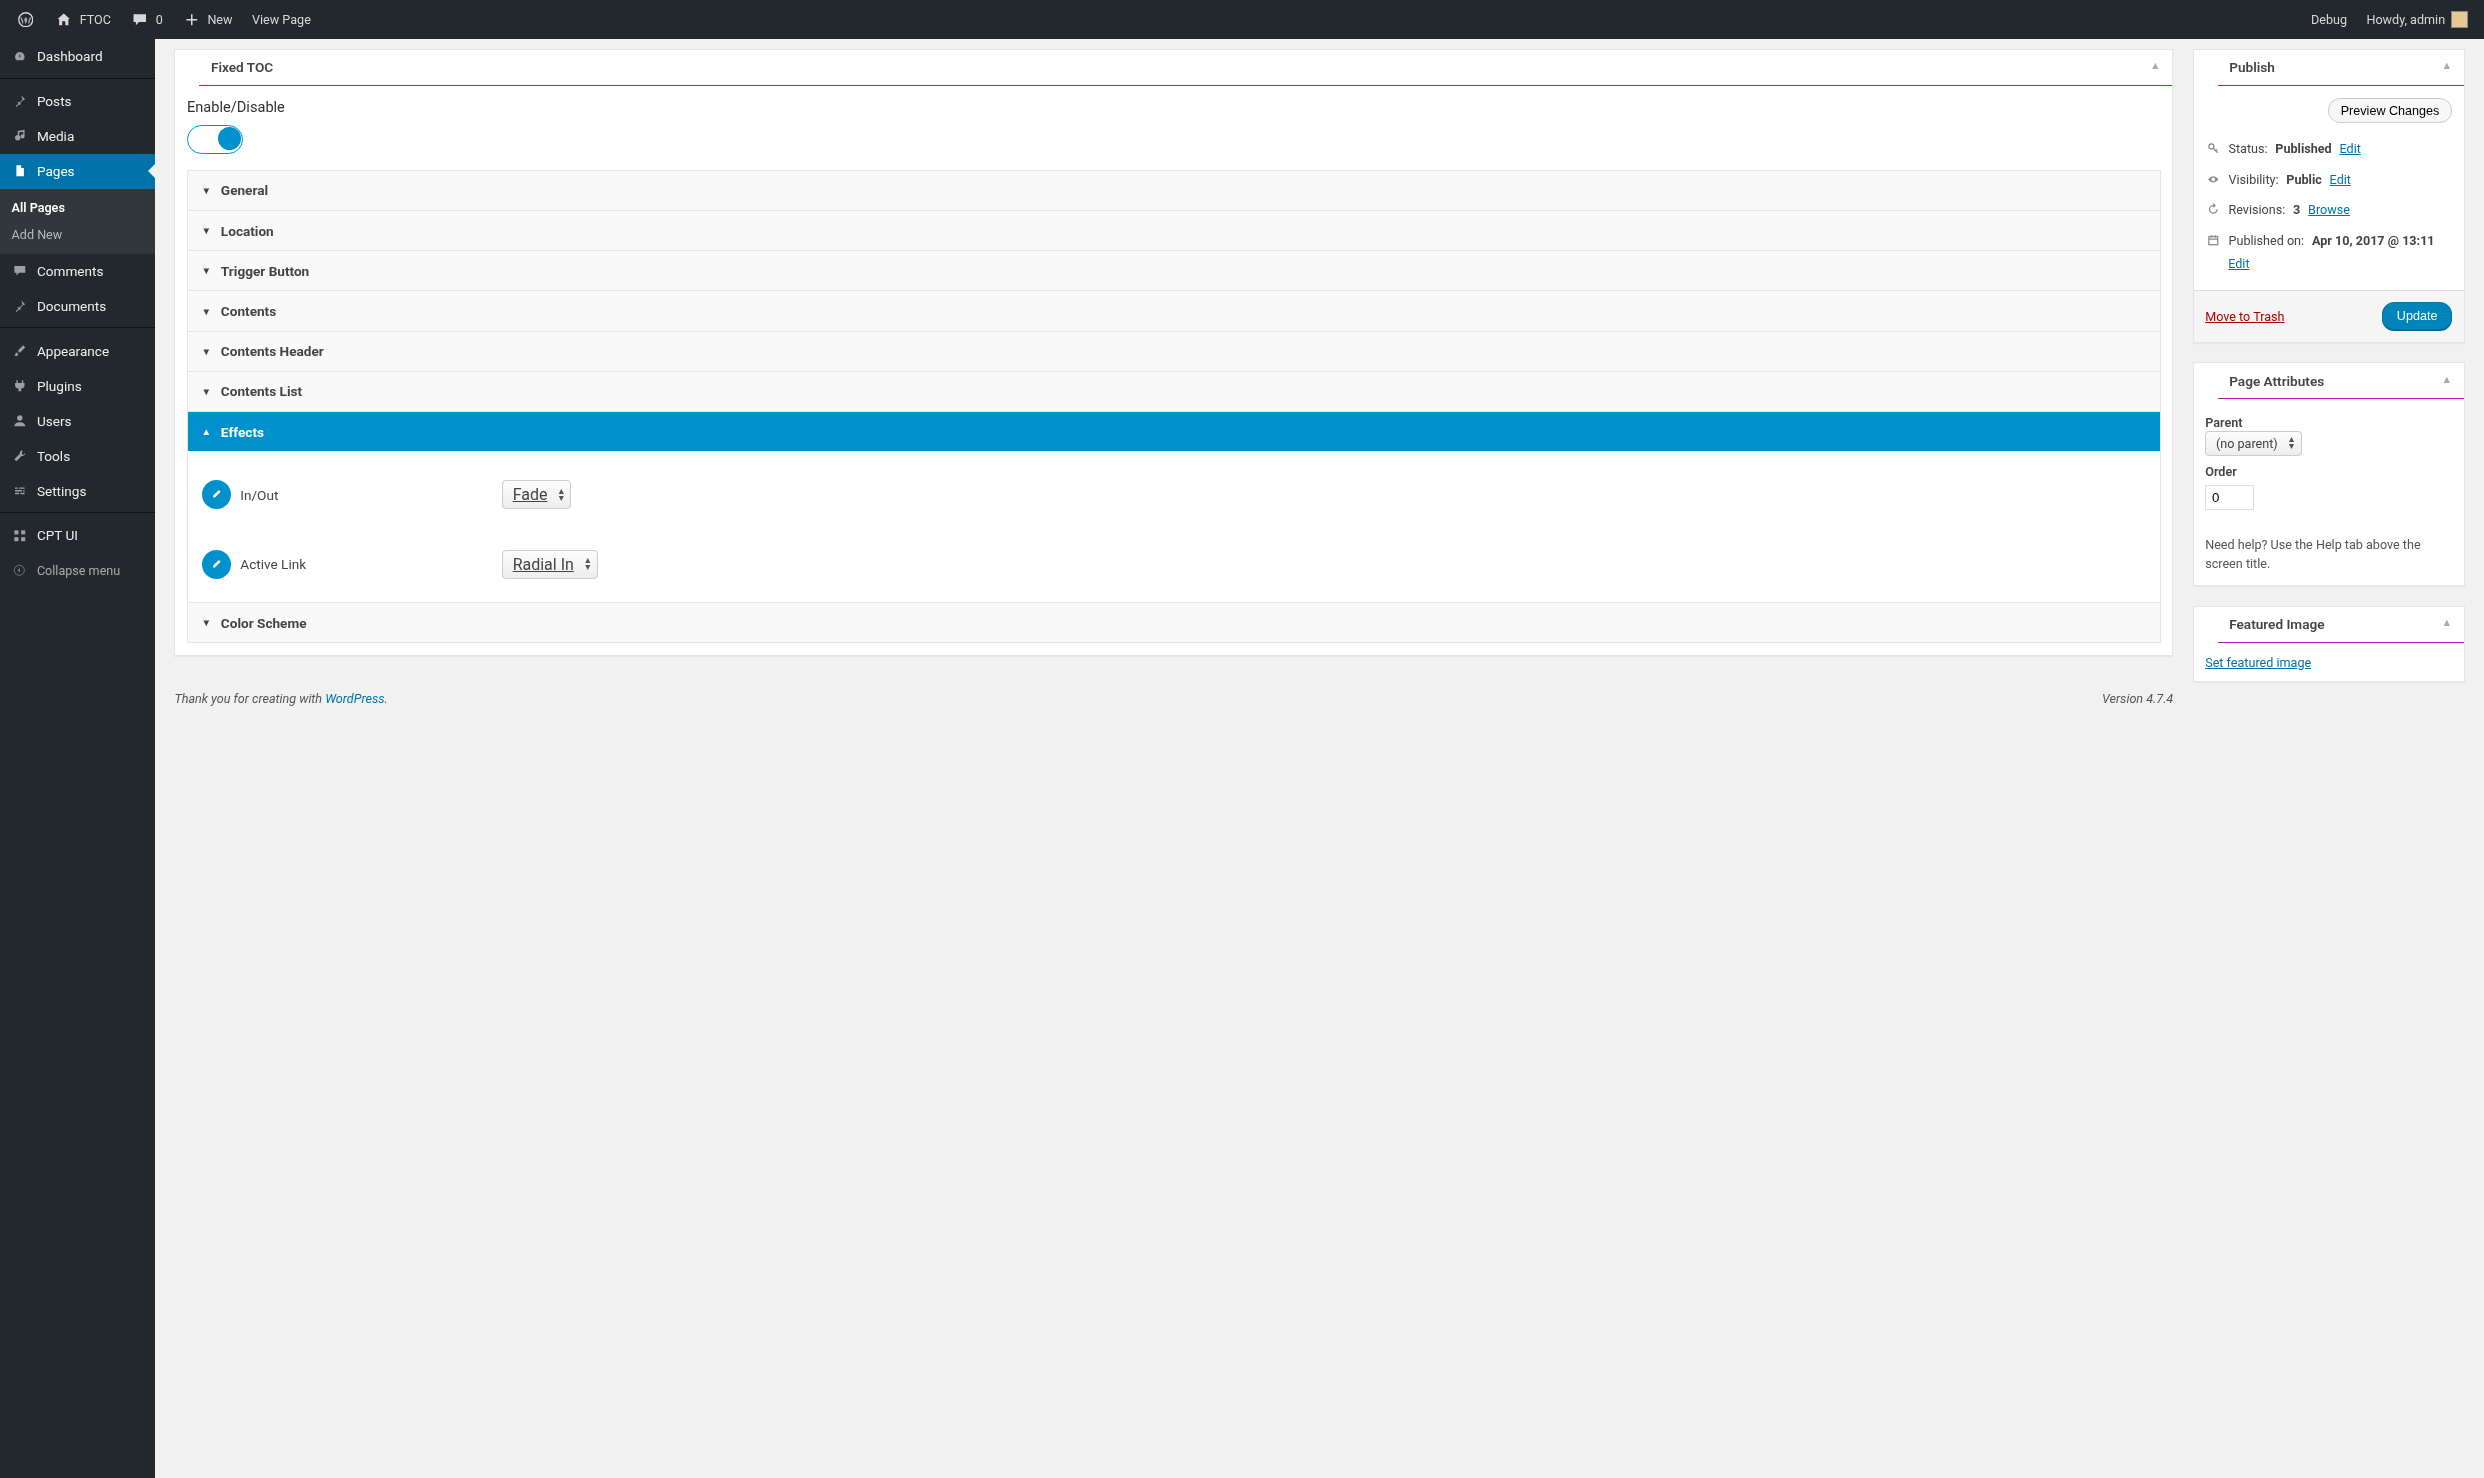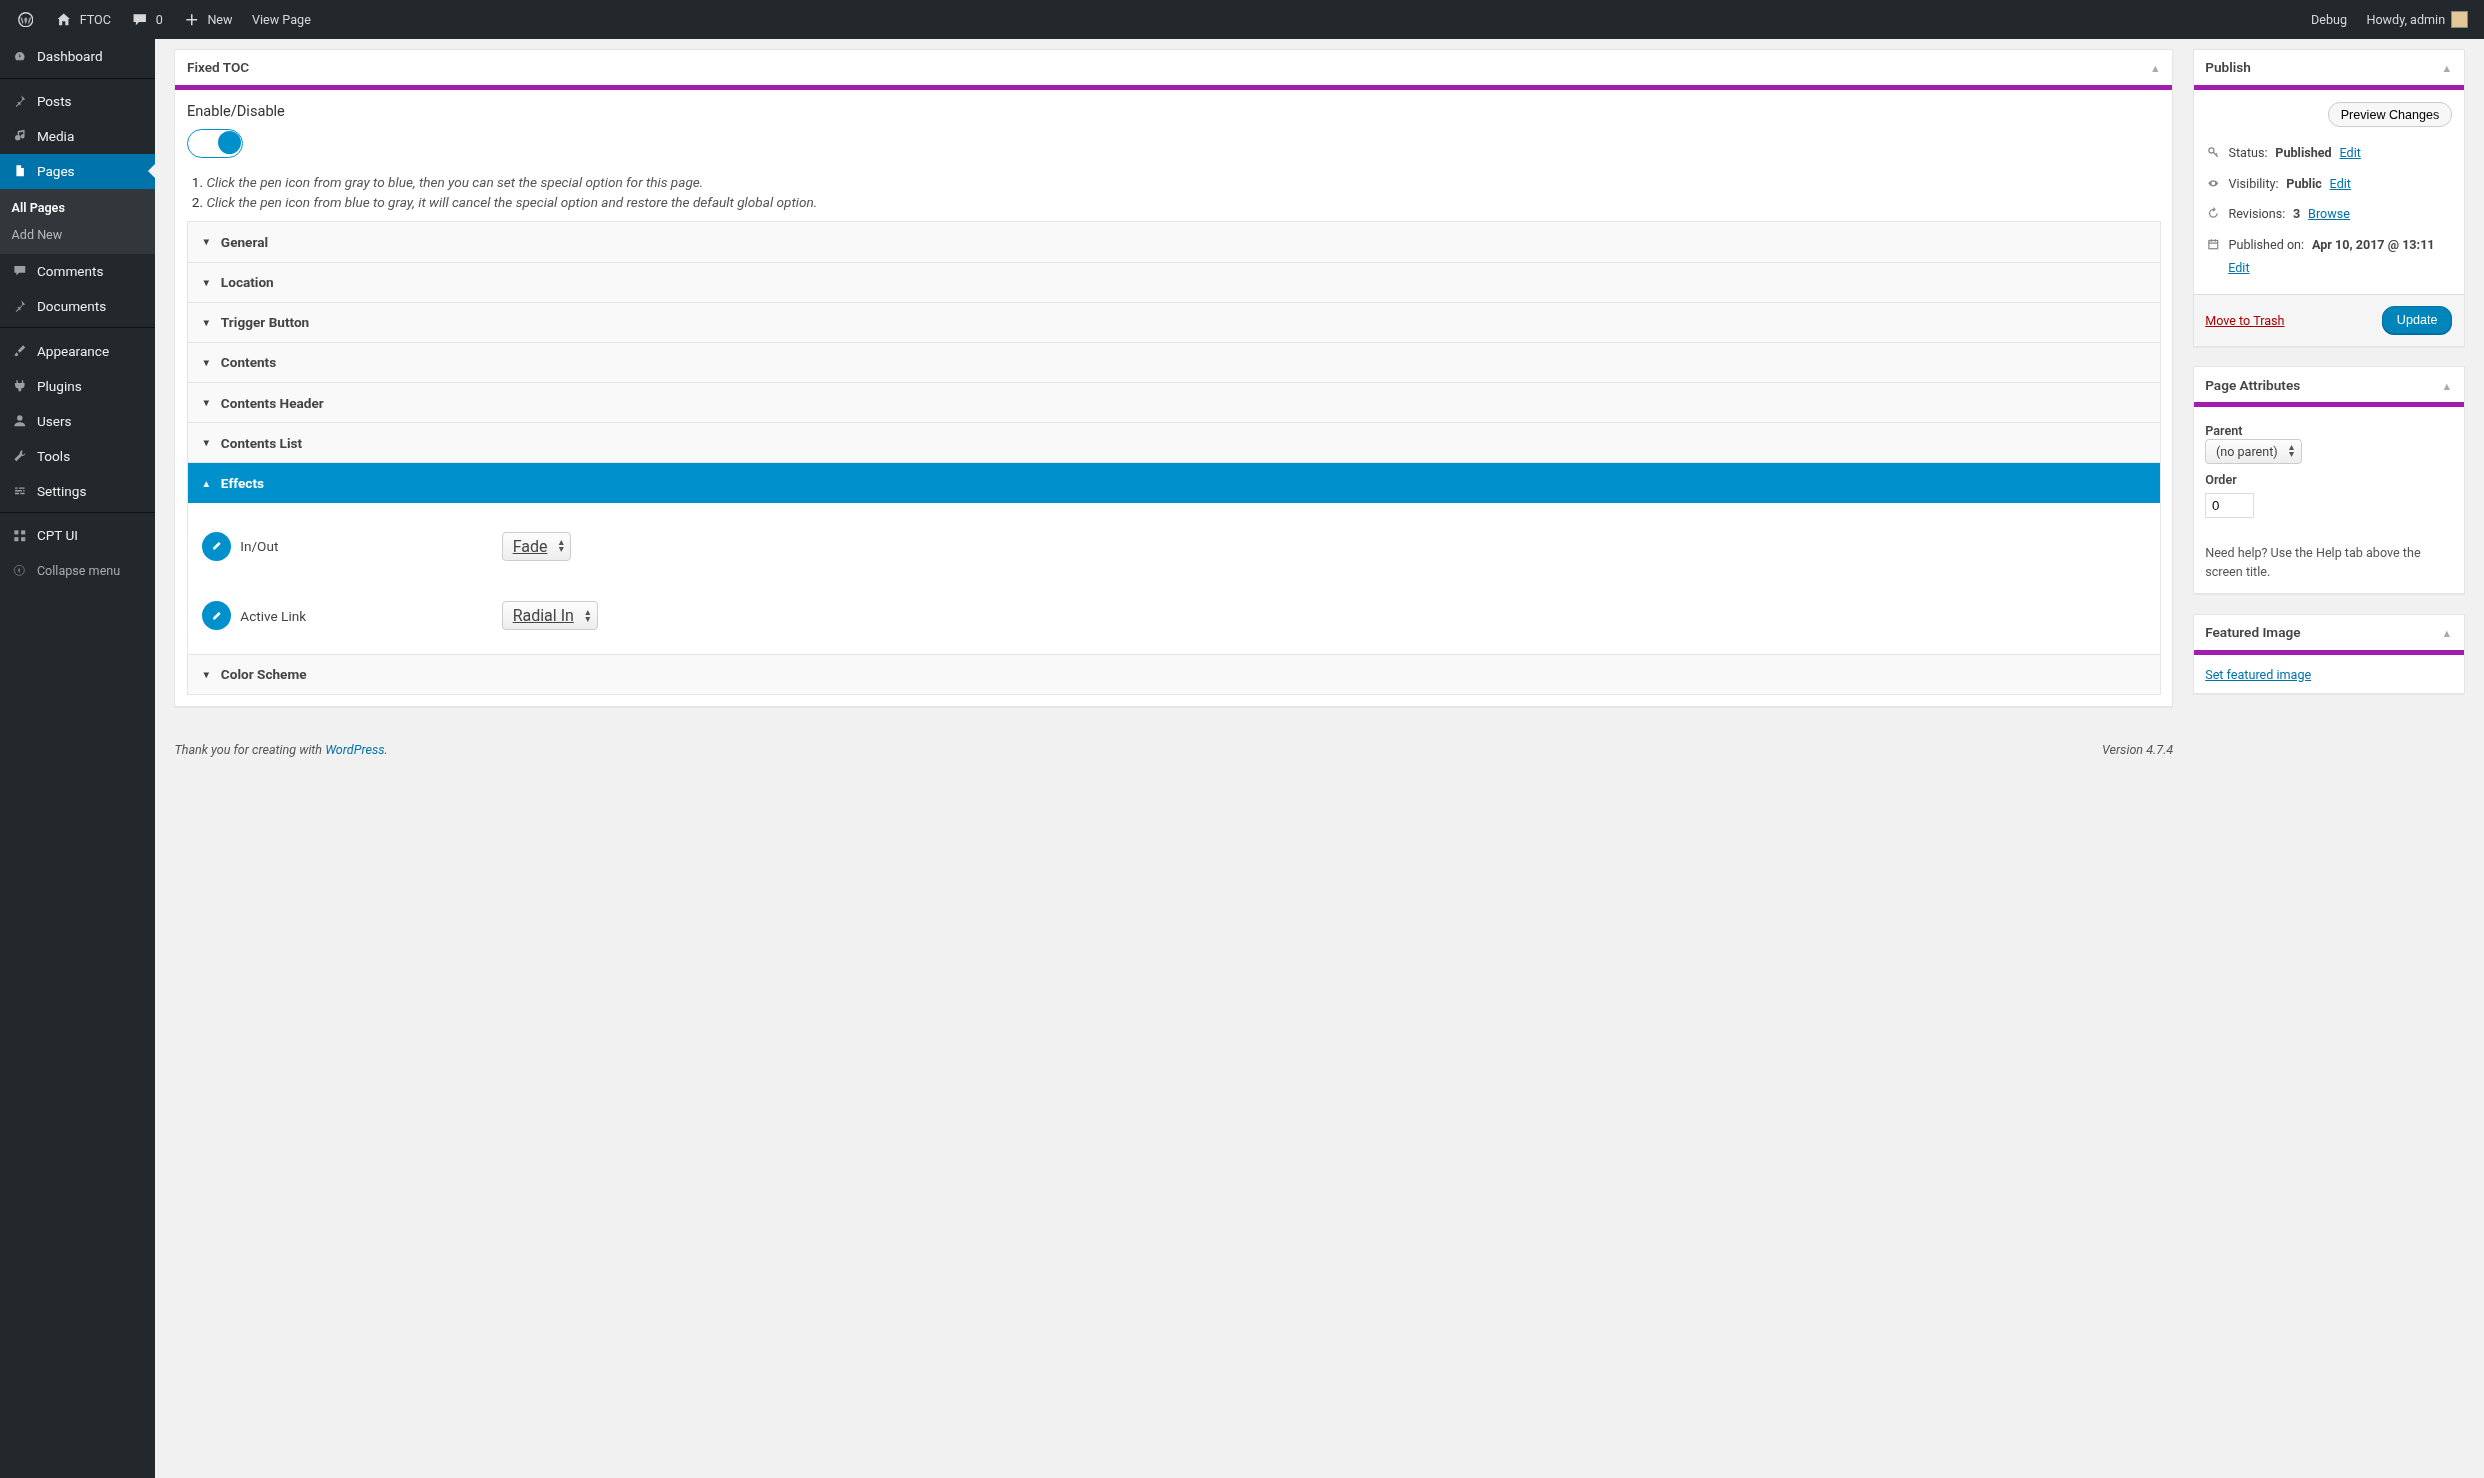--- a/index.html
+++ b/index.html
@@ -29,21 +29,21 @@
 .menu-separator { height: 4.9px; border-bottom: 1px solid #111; margin-bottom: 4.9px; }
 .collapse-item { display: flex; align-items: center; gap: 7.8px; padding: 7.8px 9.7px; color: #aaa; cursor: pointer; font-size: 12.6px; }
 
 
 .content { flex: 1; padding: 9.7px 19.4px 39px; display: flex; gap: 19.4px; align-items: flex-start; position: relative; }
 .main-col { flex: 1; min-width: 0; }
 .side-col { width: 272px; flex-shrink: 0; }
 
 
 .postbox { background: #fff; border: 1px solid #e5e5e5; box-shadow: 0 1px 1px rgba(0,0,0,0.04); margin-bottom: 19.4px; }
-.postbox-header { padding: 9.7px 11.6px; border-bottom: 5px solid #a21caf; font-size: 13.6px; font-weight: 600; display: flex; justify-content: space-between; align-items: flex-end; }
+.postbox-header { padding: 9.7px 11.6px; border-bottom: 1px solid #a21caf; font-size: 13.6px; font-weight: 600; display: flex; justify-content: space-between; align-items: flex-start; margin-left: 24px; }
 .postbox-body { padding: 11.6px; }
 .toggle-indicator { color: #aaa; cursor: pointer; font-size: 10.7px; }
 
 
 .ftoc-label { font-size: 14.6px; margin-bottom: 9.7px; color: #333; }
 .toggle-switch { width: 56px; height: 29px; background: #fff; border: 1.9px solid #0091cd; border-radius: 29px; position: relative; cursor: pointer; margin-bottom: 15.5px; }
 .toggle-knob { position: absolute; width: 23px; height: 23px; background: #0091cd; border-radius: 50%; top: 1px; right: 1px; }
 .help-list { padding-left: 19.4px; margin-bottom: 11.6px; color: #333; font-size: 13.6px; }
 .help-list li { margin: 3.9px 0; }
 .help-list em { font-style: italic; color: #555; }
@@ -263,24 +263,20 @@
       <div class="postbox">
         <div class="postbox-header">
           <span>Fixed TOC</span>
           <span class="toggle-indicator">▲</span>
         </div>
         <div class="postbox-body">
           <div class="ftoc-label">Enable/Disable</div>
           <div class="toggle-switch">
             <div class="toggle-knob"></div>
           </div>
-          <ol class="help-list">
-            <li><em>Click the pen icon from gray to blue, then you can set the special option for this page.</em></li>
-            <li><em>Click the pen icon from blue to gray, it will cancel the special option and restore the default global option.</em></li>
-          </ol>
           <div class="accordion">
             <div class="acc-section">
                 <div class="acc-head">
                   <span class="acc-caret">▼</span>
                   <span>General</span>
                 </div>
               </div>
             <div class="acc-section">
                 <div class="acc-head">
                   <span class="acc-caret">▼</span>

